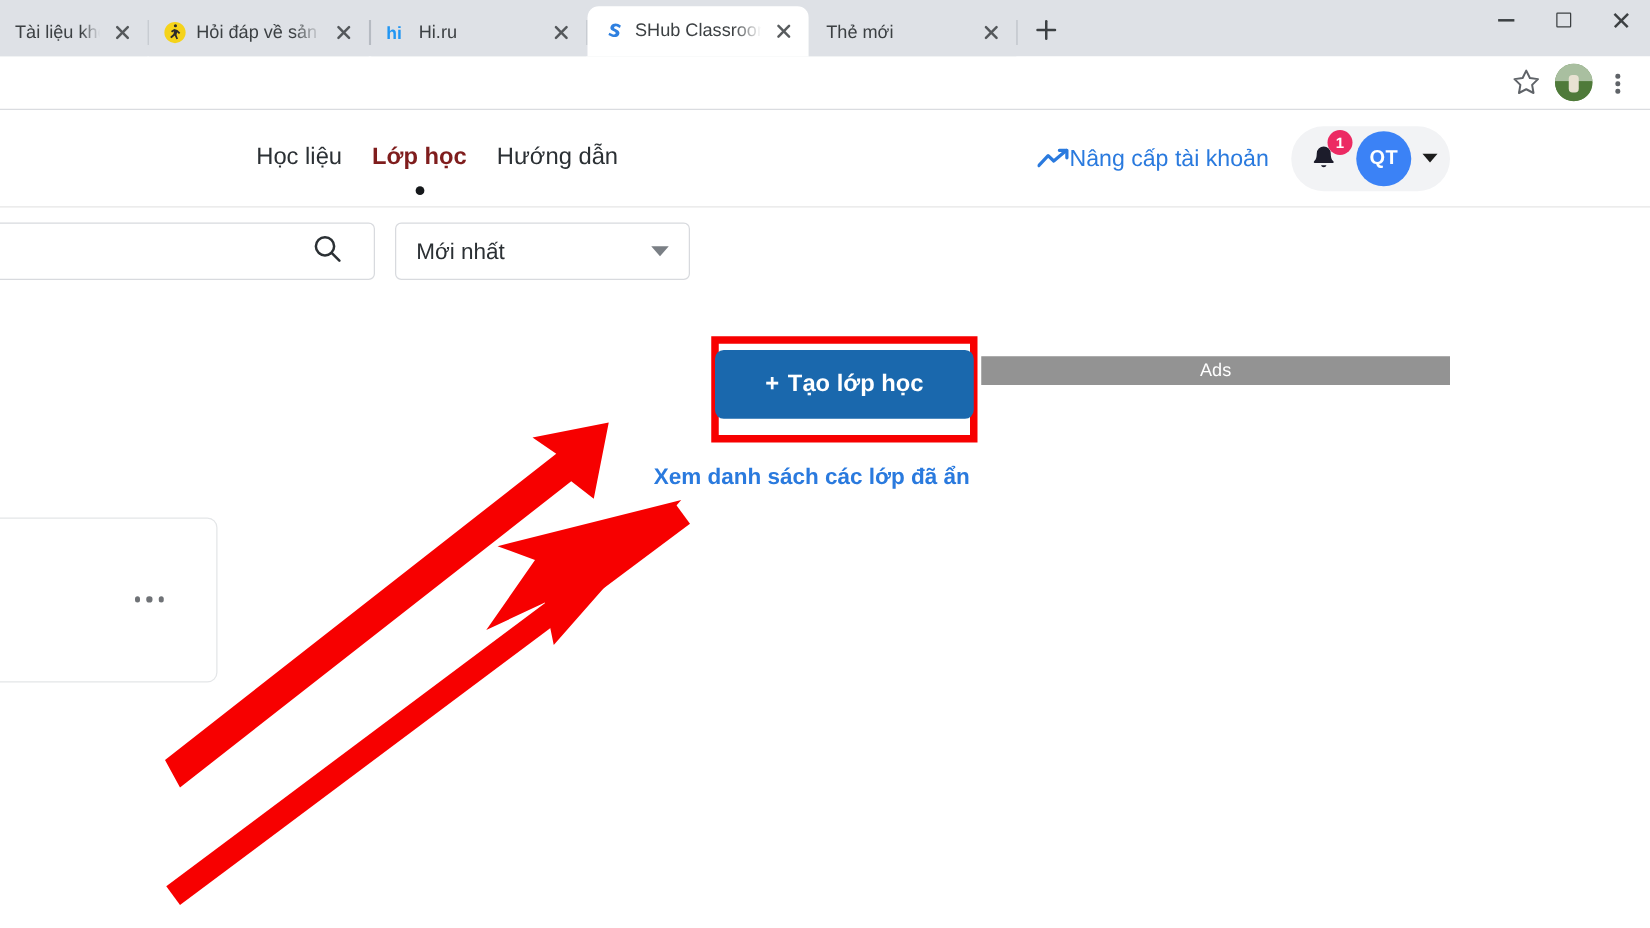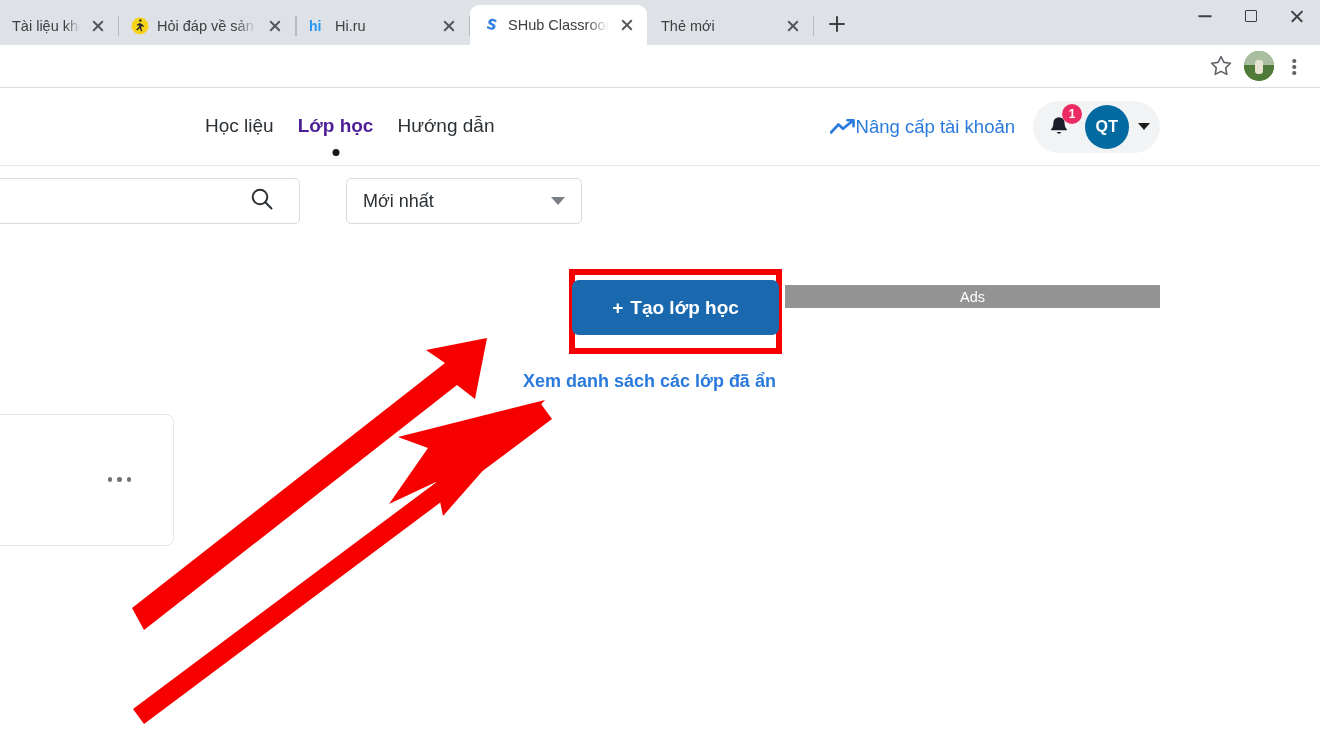--- a/index.html
+++ b/index.html
@@ -100,21 +100,21 @@
 
   .site-header {
     height:78px; border-bottom:1px solid #e6e6e6;
     display:flex; align-items:center; position:relative;
   }
   .nav { display:flex; align-items:center; gap:24px; margin-left:205px; }
   .navitem {
     font-size:19px; color:#2b3034; position:relative; padding-bottom:2px;
     white-space:nowrap;
   }
-  .navitem.active { font-weight:bold; color:#4c1d95; }
+  .navitem.active { font-weight:bold; color:#7f1d1d; }
   .navdot {
     position:absolute; left:50%; transform:translateX(-50%); bottom:-17px;
     width:7px; height:7px; border-radius:50%; background:#15181b;
   }
 
   .header-right {
     margin-left:auto; display:flex; align-items:center; gap:18px; padding-right:160px;
   }
   .upgrade {
     display:flex; align-items:center; 
@@ -128,35 +128,35 @@
   }
   .bellwrap { position:relative; width:44px; height:44px; }
   .bell { position:absolute; left:11px; top:10px; width:22px; height:22px; }
   .badge {
     position:absolute; right:-1px; top:-1px; min-width:20px; height:20px;
     border-radius:10px; background:#ec2a63; color:#fff; font-size:12px;
     display:flex; align-items:center; justify-content:center; font-weight:bold;
     padding:0 5px;
   }
   .avatar {
-    width:44px; height:44px; border-radius:50%; background:#0369a1;
+    width:44px; height:44px; border-radius:50%; background:#3b82f6;
     display:flex; align-items:center; justify-content:center;
     color:#ffffff; font-weight:bold; font-size:16px; letter-spacing:.3px;
   }
   .caret { width:0;height:0; border-left:6px solid transparent; border-right:6px solid transparent;
            border-top:7px solid #1c1c1c; margin-left:5px; }
 
   .controls-row { position:relative; height:60px; }
   .searchbox {
     position:absolute; left:-140px; top:12px; width:440px; height:46px;
     border:1px solid #d8dade; border-radius:5px; background:#fff;
     display:flex; align-items:center; justify-content:flex-end; padding-right:24px;
   }
   .sortbox {
-    position:absolute; left:346px; top:12px; width:236px; height:46px;
+    position:absolute; left:316px; top:12px; width:236px; height:46px;
     border:1px solid #d8dade; border-radius:5px; background:#fff;
     display:flex; align-items:center; padding:0 16px; justify-content:space-between;
   }
   .sortbox .sorttext { font-size:18px; color:#2b3034; }
   .sortcaret { width:0;height:0; border-left:7px solid transparent; border-right:7px solid transparent;
                border-top:8px solid #7a7f85; }
 
   .create-btn {
     position:absolute; left:572px; top:192px; width:207px; height:55px;
     background:#1a68ad; border-radius:7px; color:#fff;

